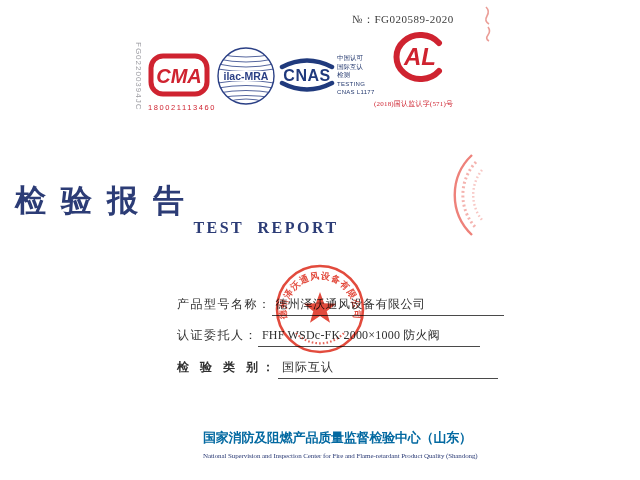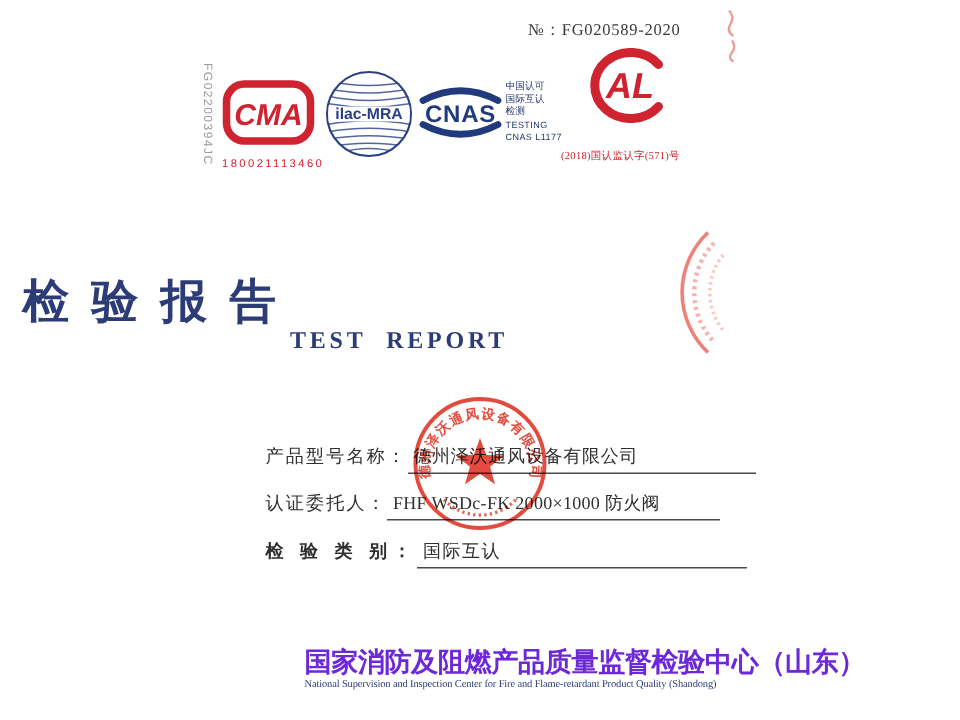--- a/index.html
+++ b/index.html
@@ -37,21 +37,21 @@
     letter-spacing:.5px;}
   .f1{top:296px;} .f1 .val{width:224px;}
   .f2{top:327px;} .f2 .val{width:214px;letter-spacing:.2px;}
   .f3{top:359px;} .f3 .lbl{letter-spacing:4px;font-weight:bold;} .f3 .val{width:212px;letter-spacing:1px;}
   
   .seal-main{top:262px;left:274px;mix-blend-mode:multiply;opacity:.92;}
   .seal-crescent{top:148px;left:440px;opacity:.75;mix-blend-mode:multiply;}
   .scribble{top:5px;left:478px;opacity:.65;}
   
   .footer-logo{top:428px;left:150px;}
-  .footer-zh{top:429px;left:203px;font-size:18px;font-weight:bold;color:#6d28d9;
+  .footer-zh{top:429px;left:203px;font-size:13px;font-weight:bold;color:#0369a1;
     letter-spacing:-0.2px;white-space:nowrap;}
   .footer-en{top:452px;left:203px;font-size:7px;color:#2c3c76;white-space:nowrap;letter-spacing:-0.1px;}
 </style>
 </head>
 <body>
 
 <div class="page">
 
   <div class="abs report-no">
     <span>№：</span><span>FG020589-2020</span>

